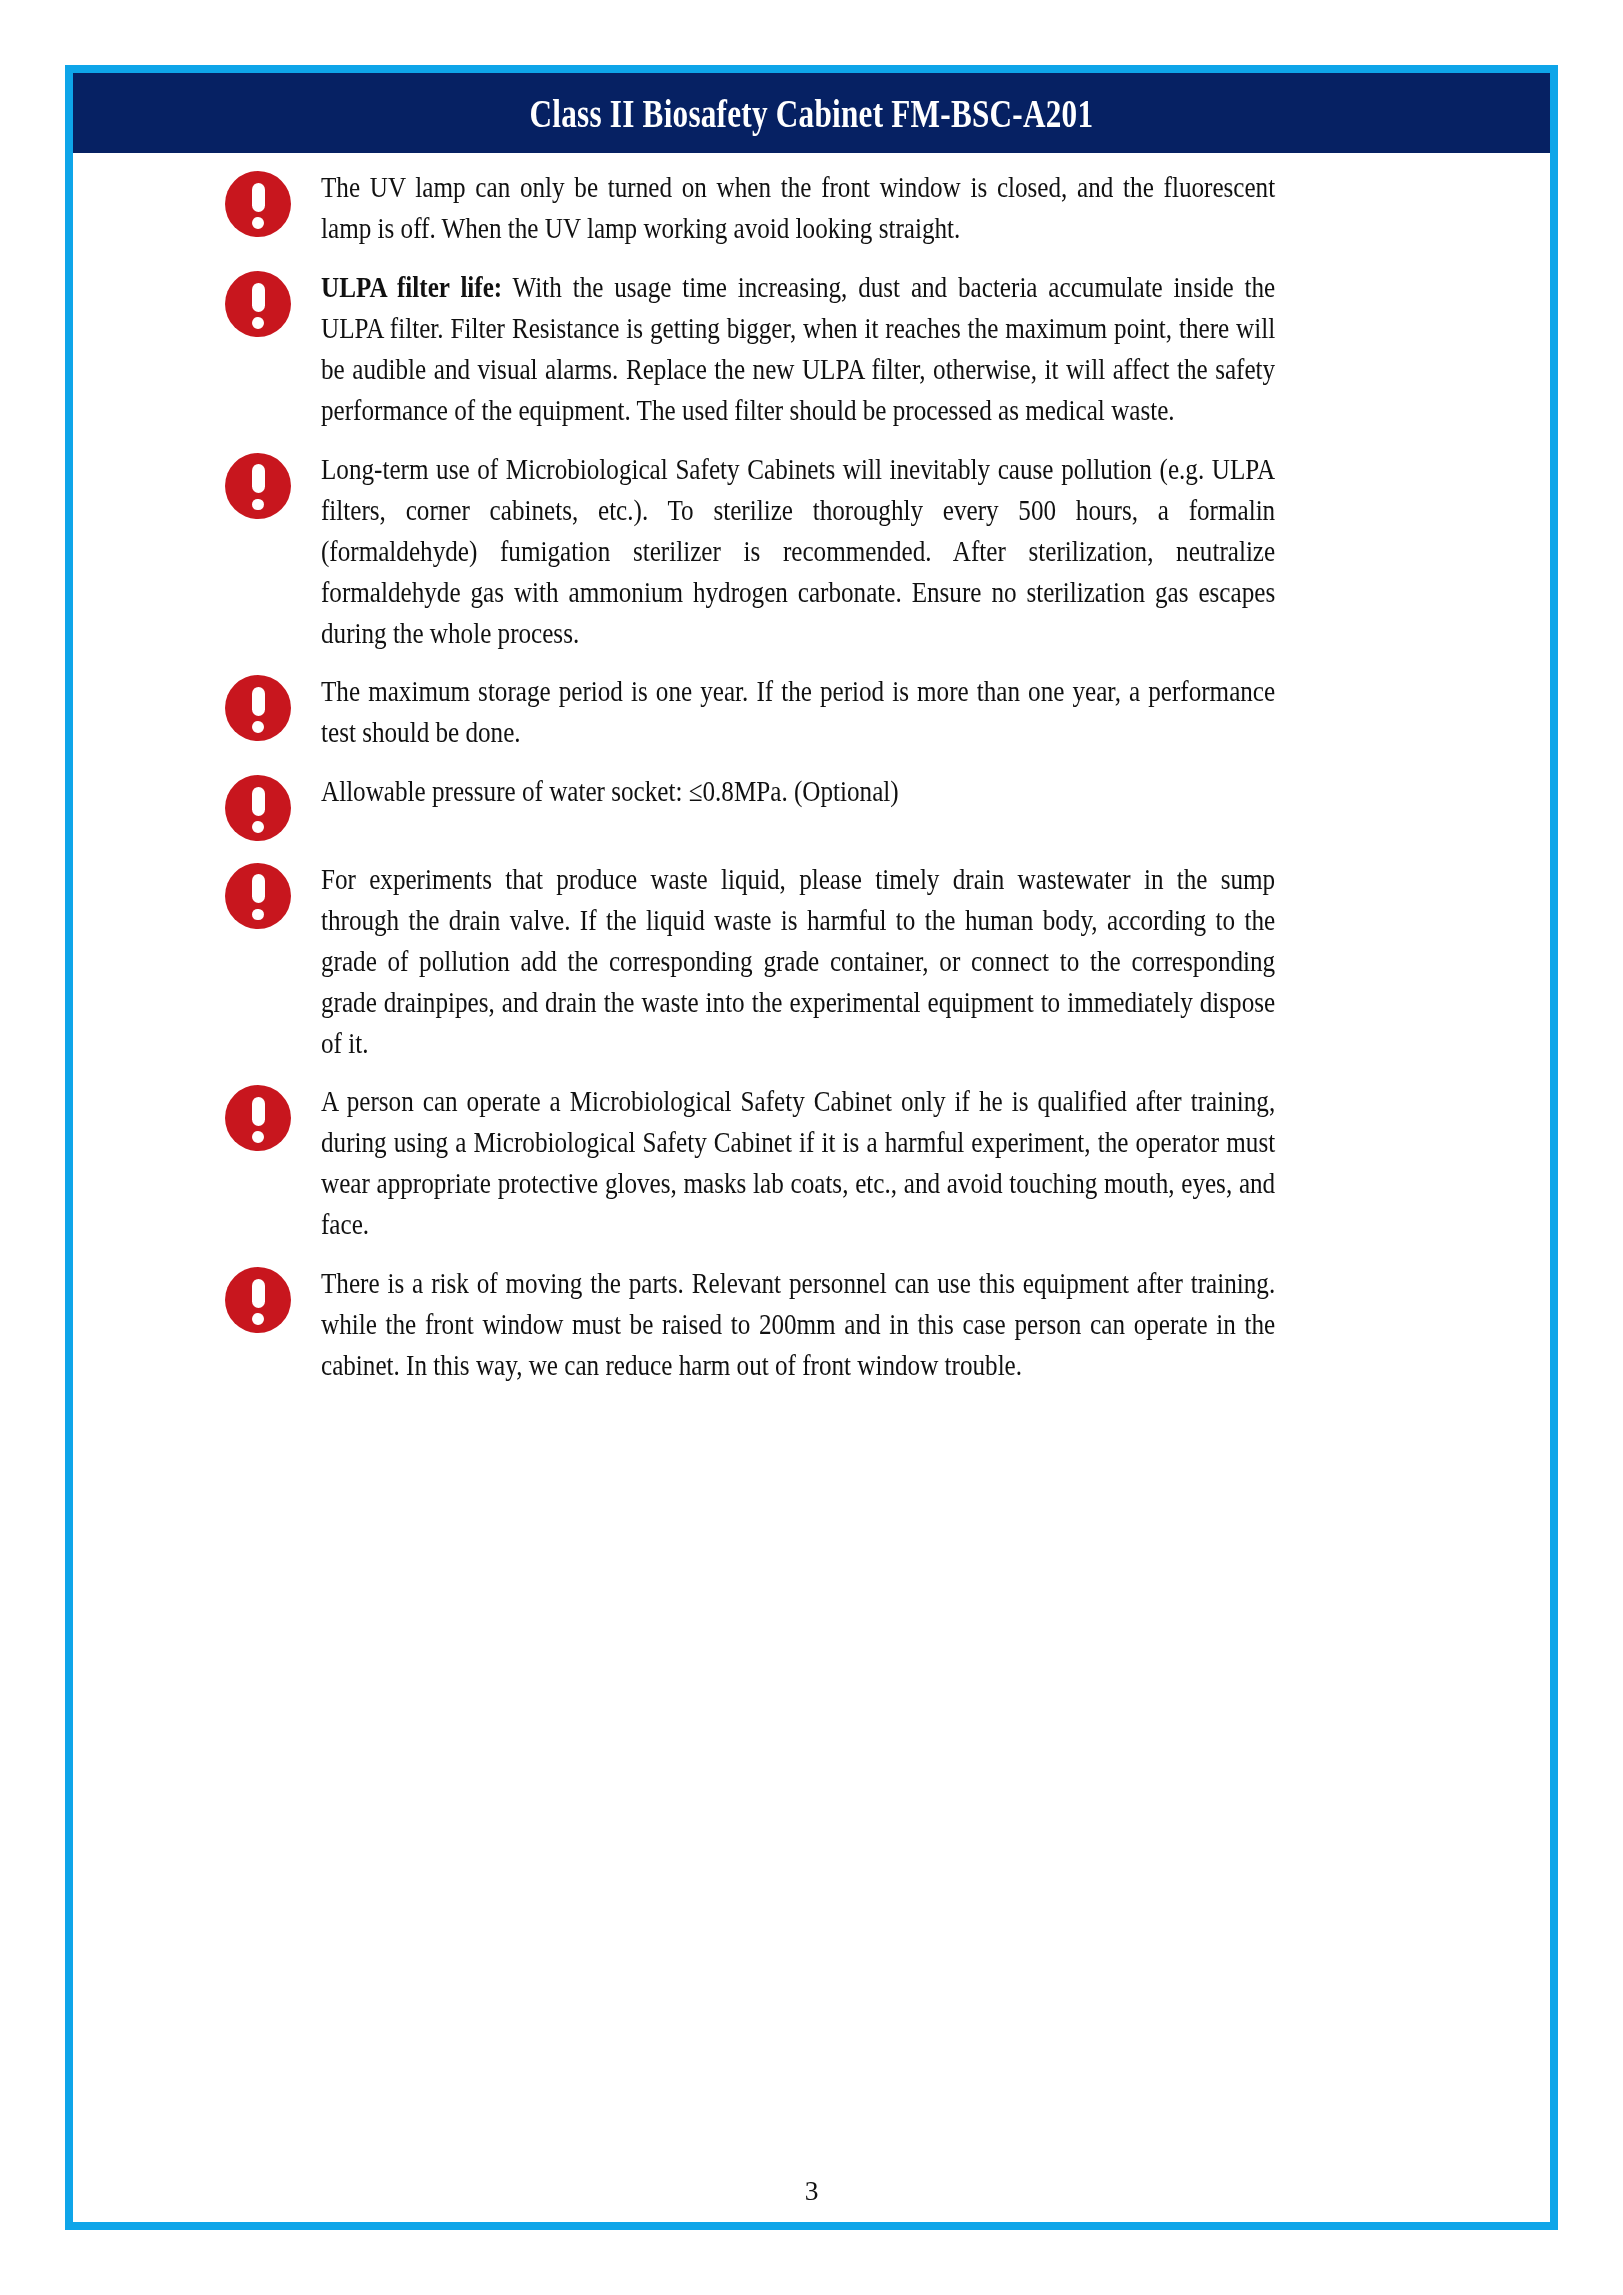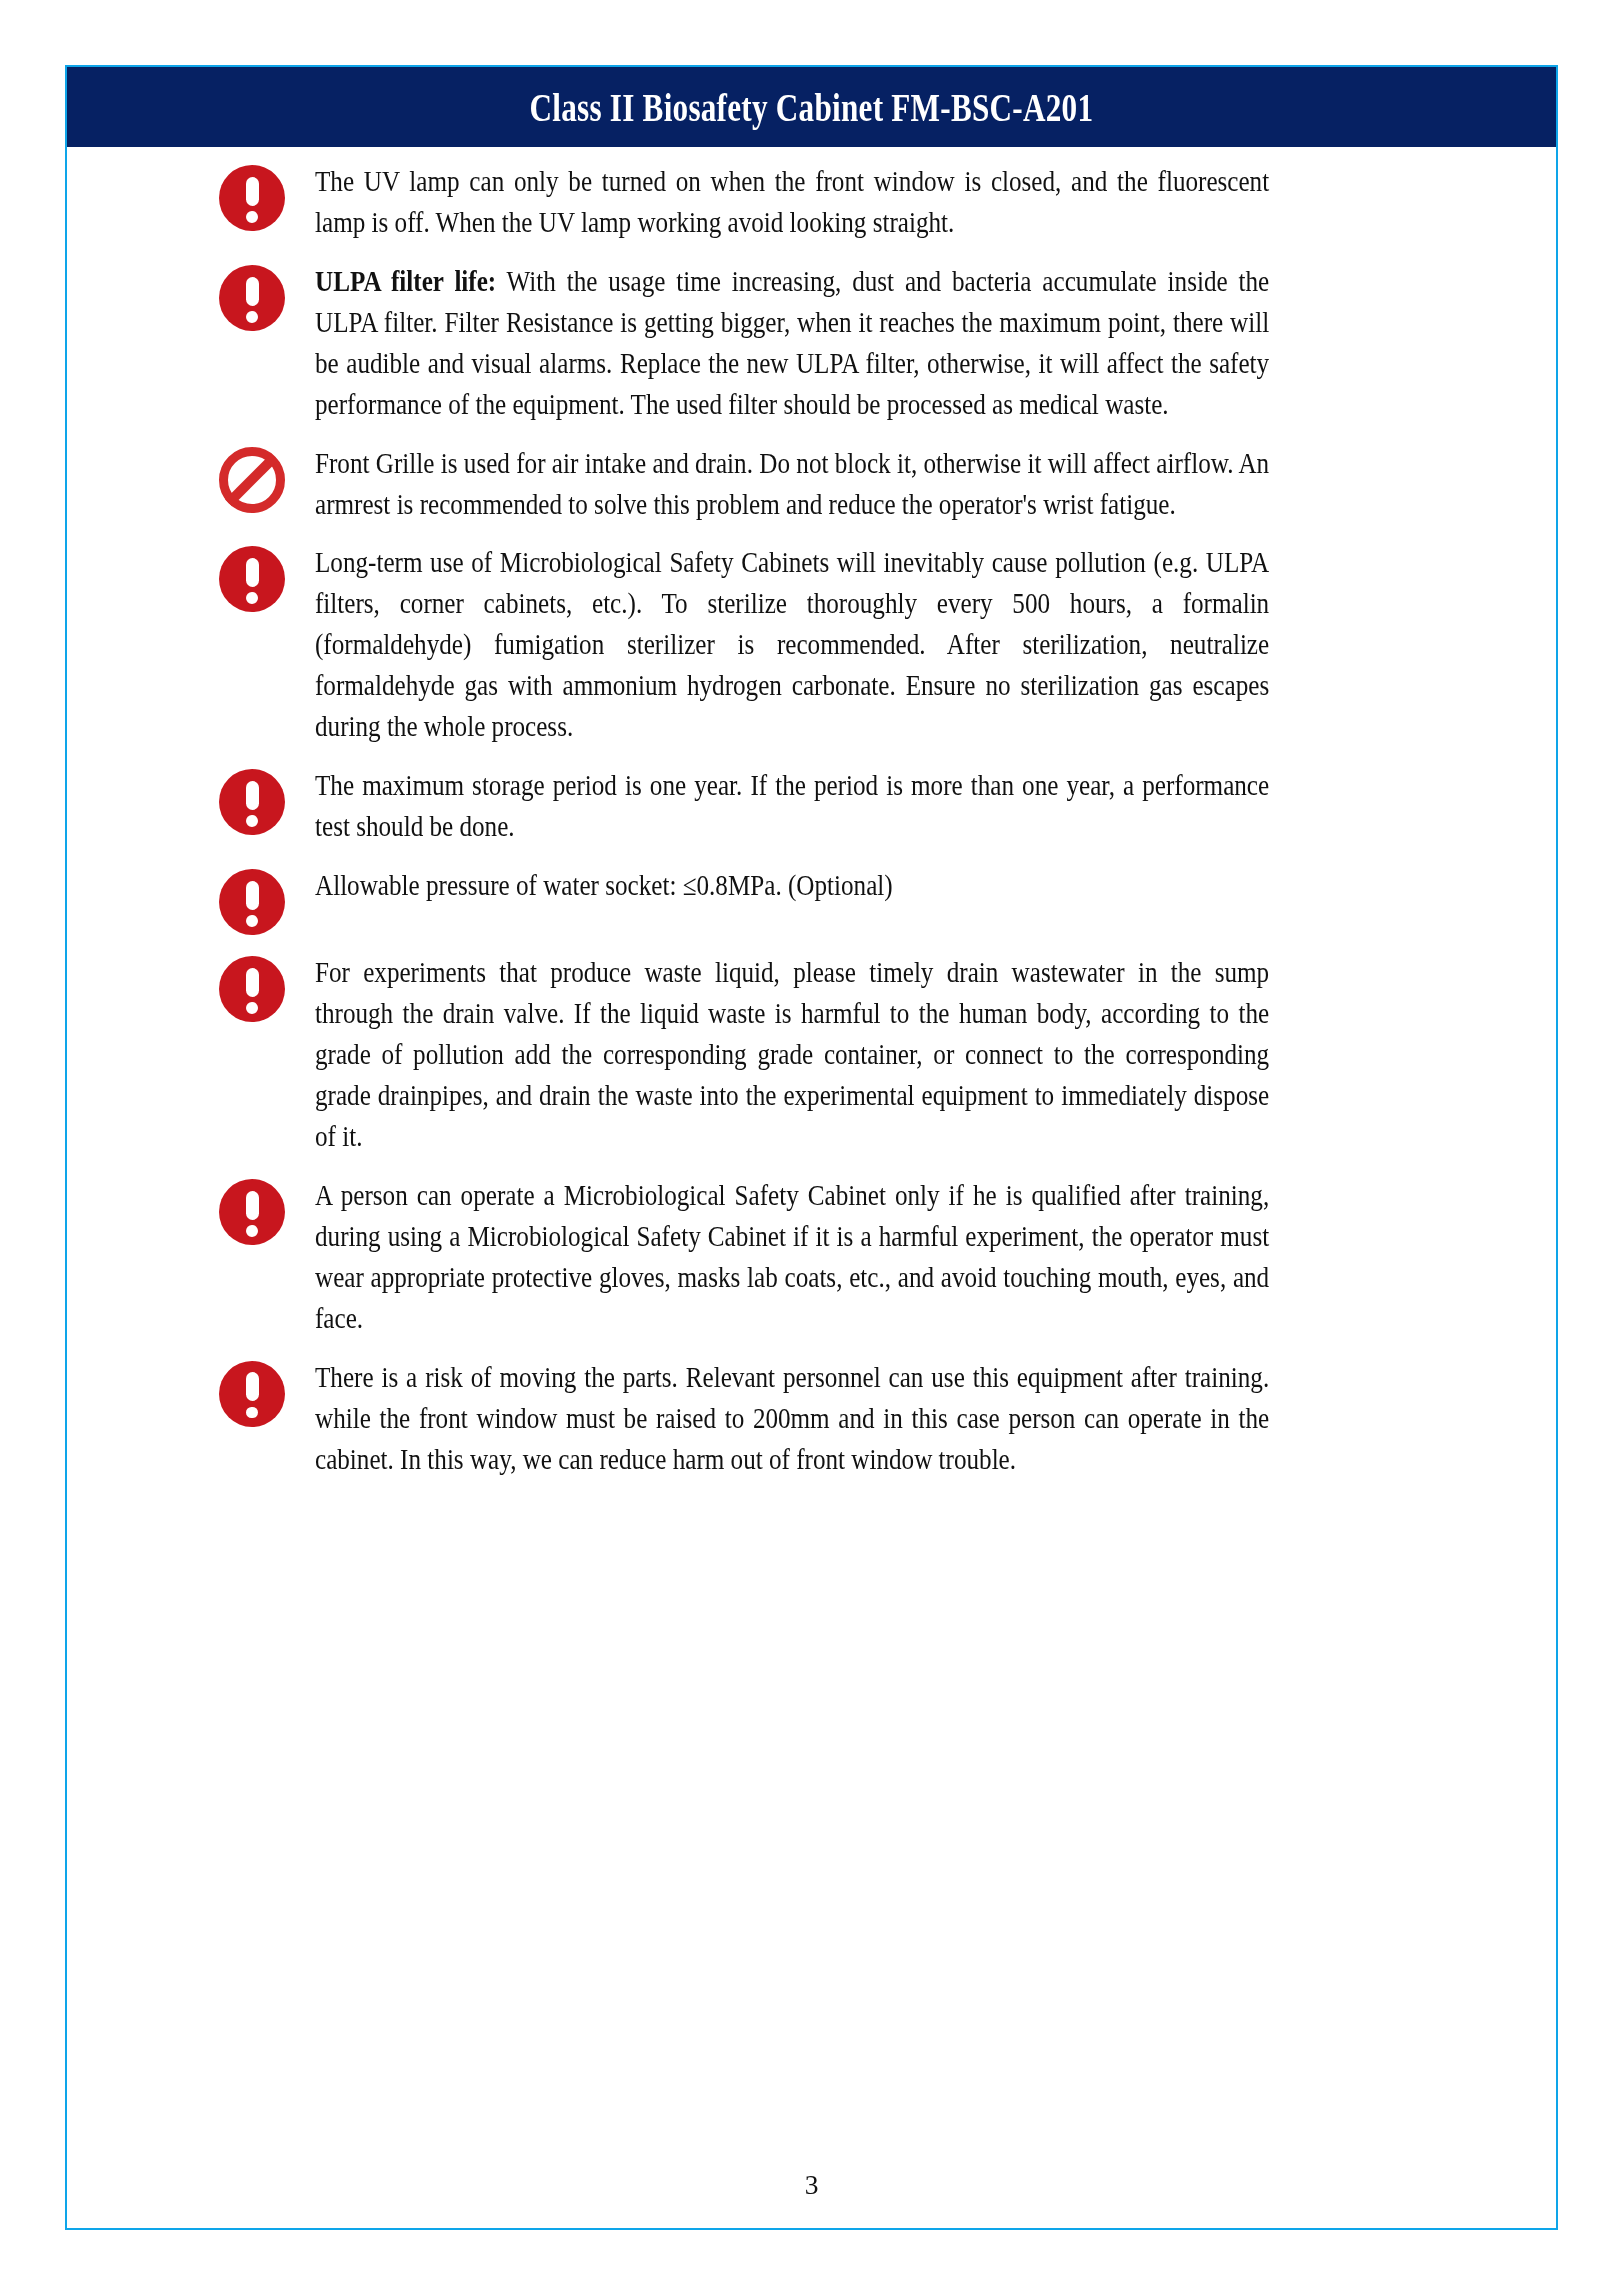--- a/index.html
+++ b/index.html
@@ -15,21 +15,21 @@
   }
 
   
   .page {
     position: absolute;
     left: 65px;
     top: 65px;
     width: 1493px;   
     height: 2165px;  
     box-sizing: border-box;
-    border: 2px solid #0ea5e9;
+    border: 8px solid #0ea5e9;
     background: #ffffff;
   }
 
   
   .doc-header {
     position: absolute;
     left: 0;
     top: 0;
     width: 100%;
     height: 80px;
@@ -185,26 +185,20 @@
           <div class="notice-text"><span>The UV lamp can only be turned on when the front window is closed, and the fluorescent lamp is off. When the UV lamp working avoid looking straight.</span></div>
         </div>
         <div class="notice">
           <div class="notice-icon-cell">
             <span class="icon-warning"></span>
           </div>
           <div class="notice-text"><b>ULPA filter life:</b><span> With the usage time increasing, dust and bacteria accumulate inside the ULPA filter. Filter Resistance is getting bigger, when it reaches the maximum point, there will be audible and visual alarms. Replace the new ULPA filter, otherwise, it will affect the safety performance of the equipment. The used filter should be processed as medical waste.</span></div>
         </div>
         <div class="notice">
           <div class="notice-icon-cell">
-            <span class="icon-prohibition"></span>
-          </div>
-          <div class="notice-text"><span>Front Grille is used for air intake and drain. Do not block it, otherwise it will affect airflow. An armrest is recommended to solve this problem and reduce the operator's wrist fatigue.</span></div>
-        </div>
-        <div class="notice">
-          <div class="notice-icon-cell">
             <span class="icon-warning"></span>
           </div>
           <div class="notice-text"><span>Long-term use of Microbiological Safety Cabinets will inevitably cause pollution (e.g. ULPA filters, corner cabinets, etc.). To sterilize thoroughly every 500 hours, a formalin (formaldehyde) fumigation sterilizer is recommended. After sterilization, neutralize formaldehyde gas with ammonium hydrogen carbonate. Ensure no sterilization gas escapes during the whole process.</span></div>
         </div>
         <div class="notice">
           <div class="notice-icon-cell">
             <span class="icon-warning"></span>
           </div>
           <div class="notice-text"><span>The maximum storage period is one year. If the period is more than one year, a performance test should be done.</span></div>
         </div>

